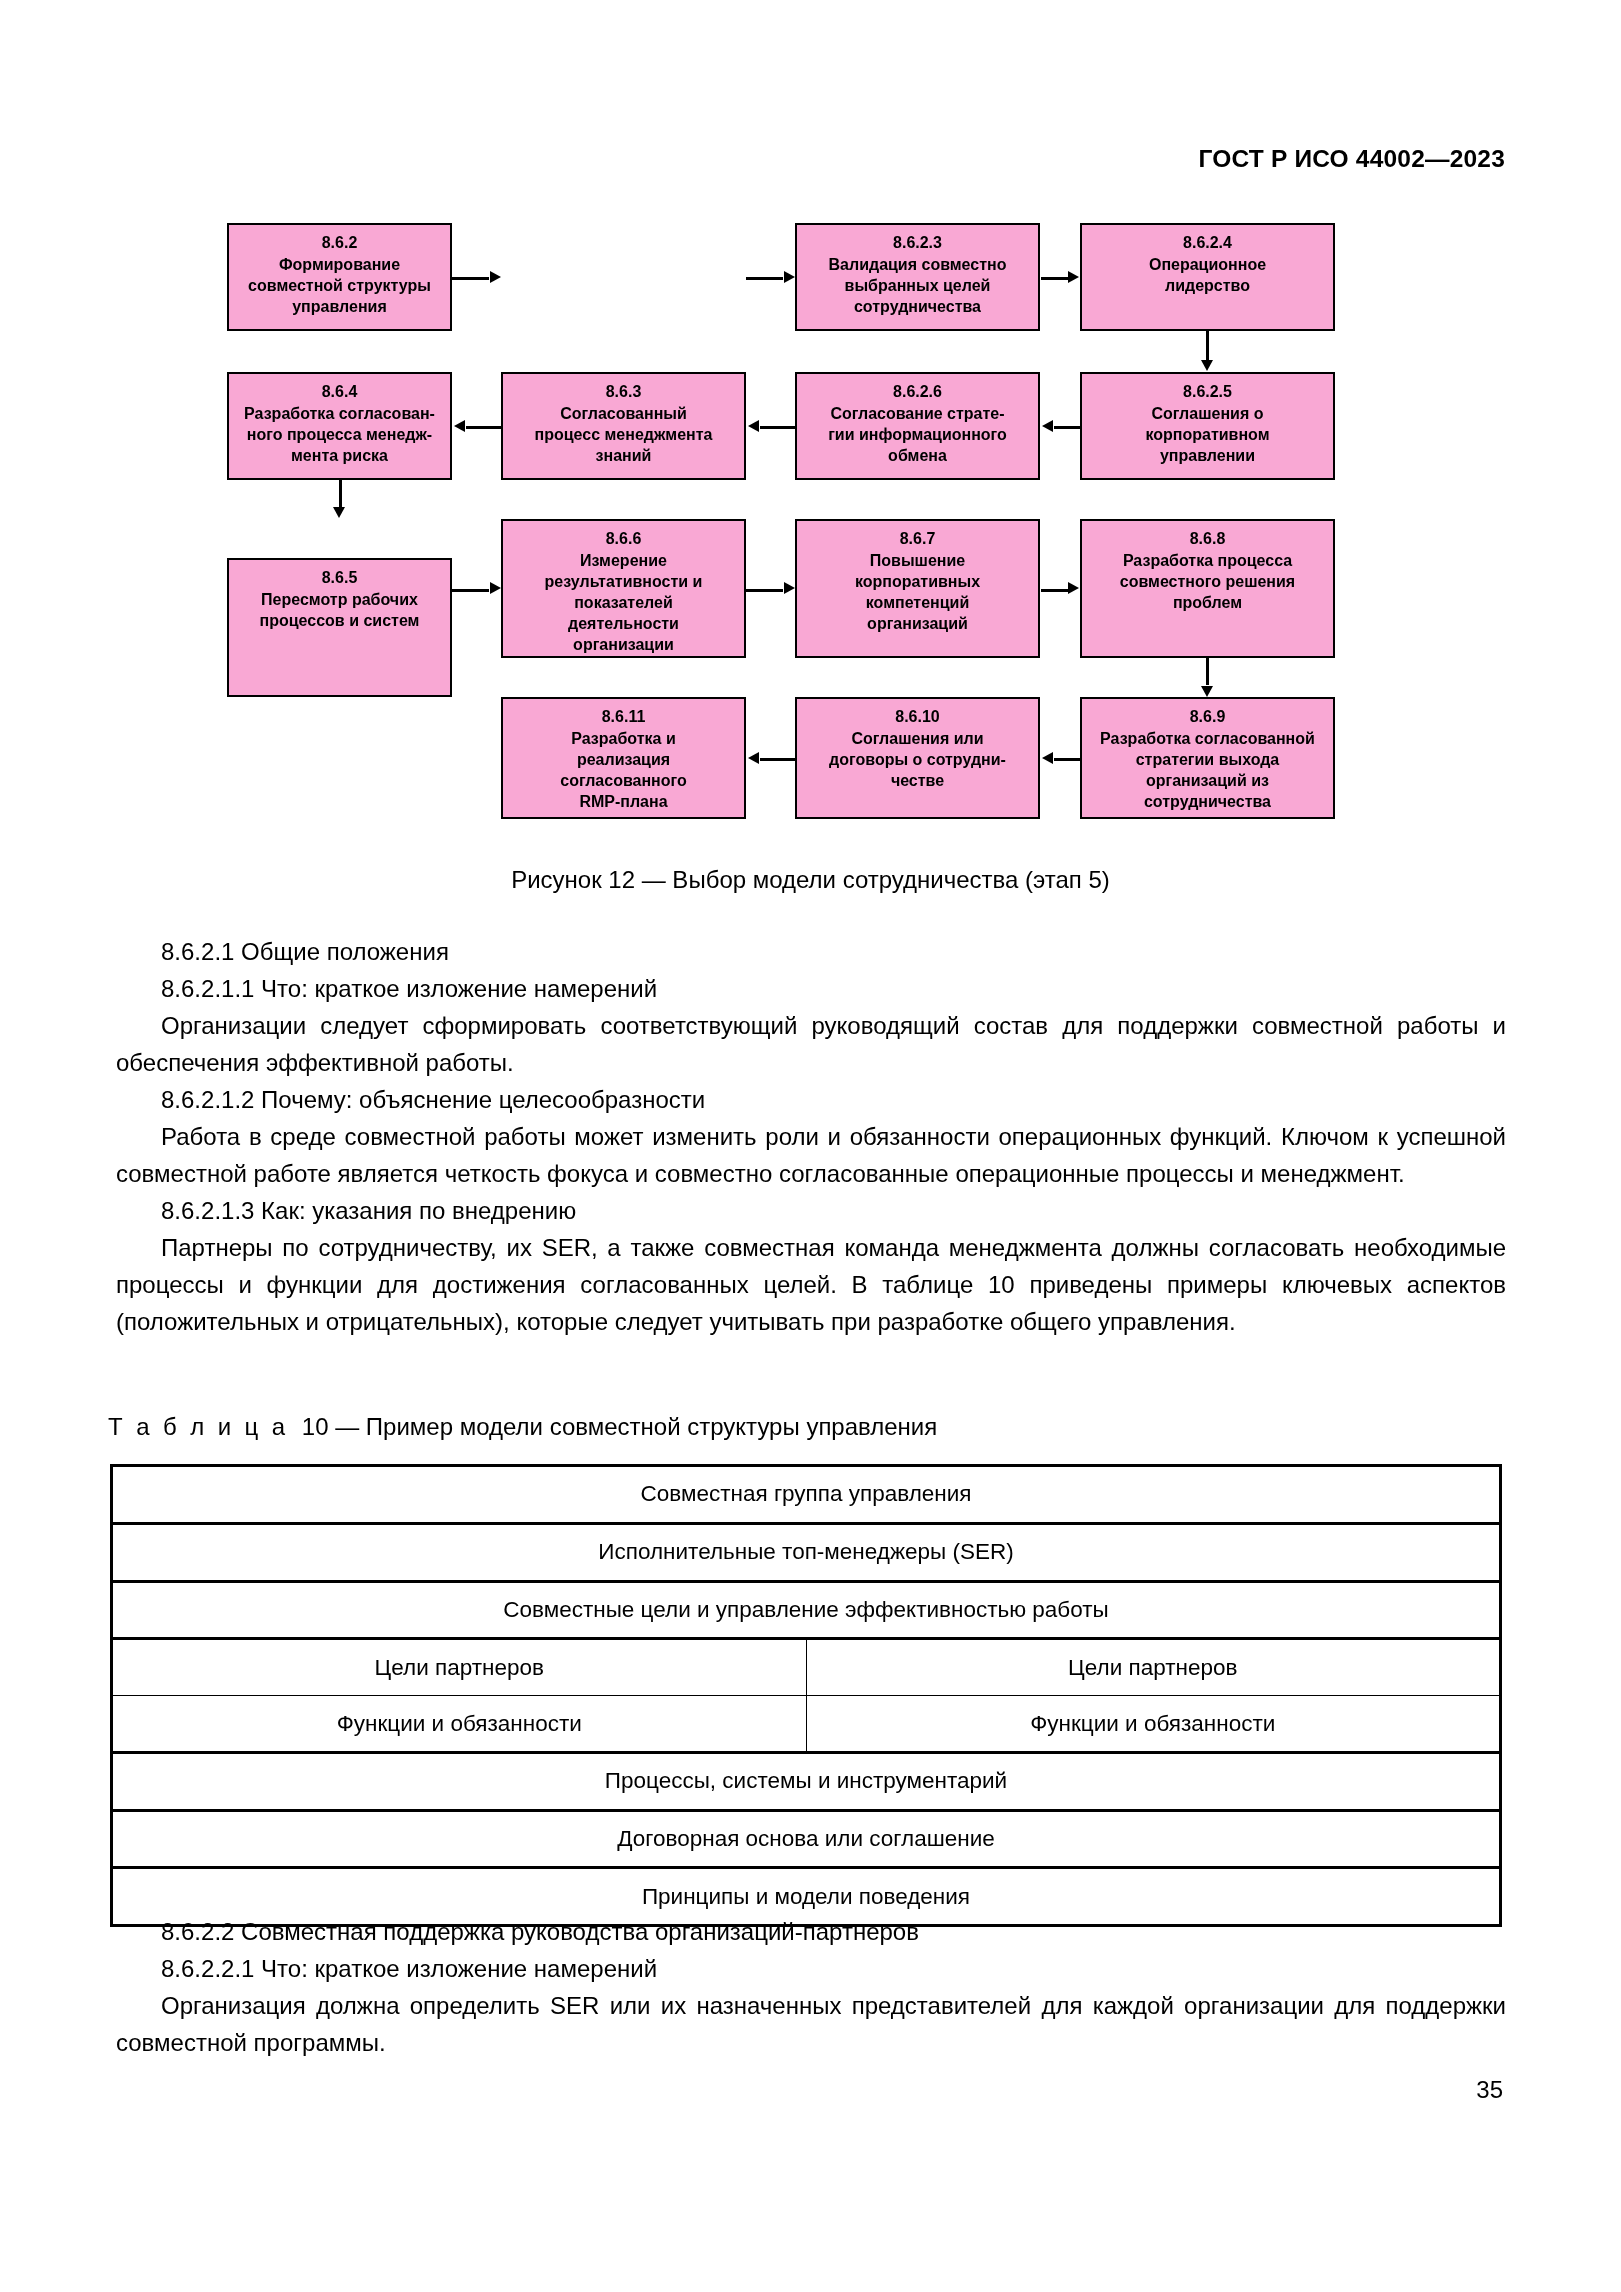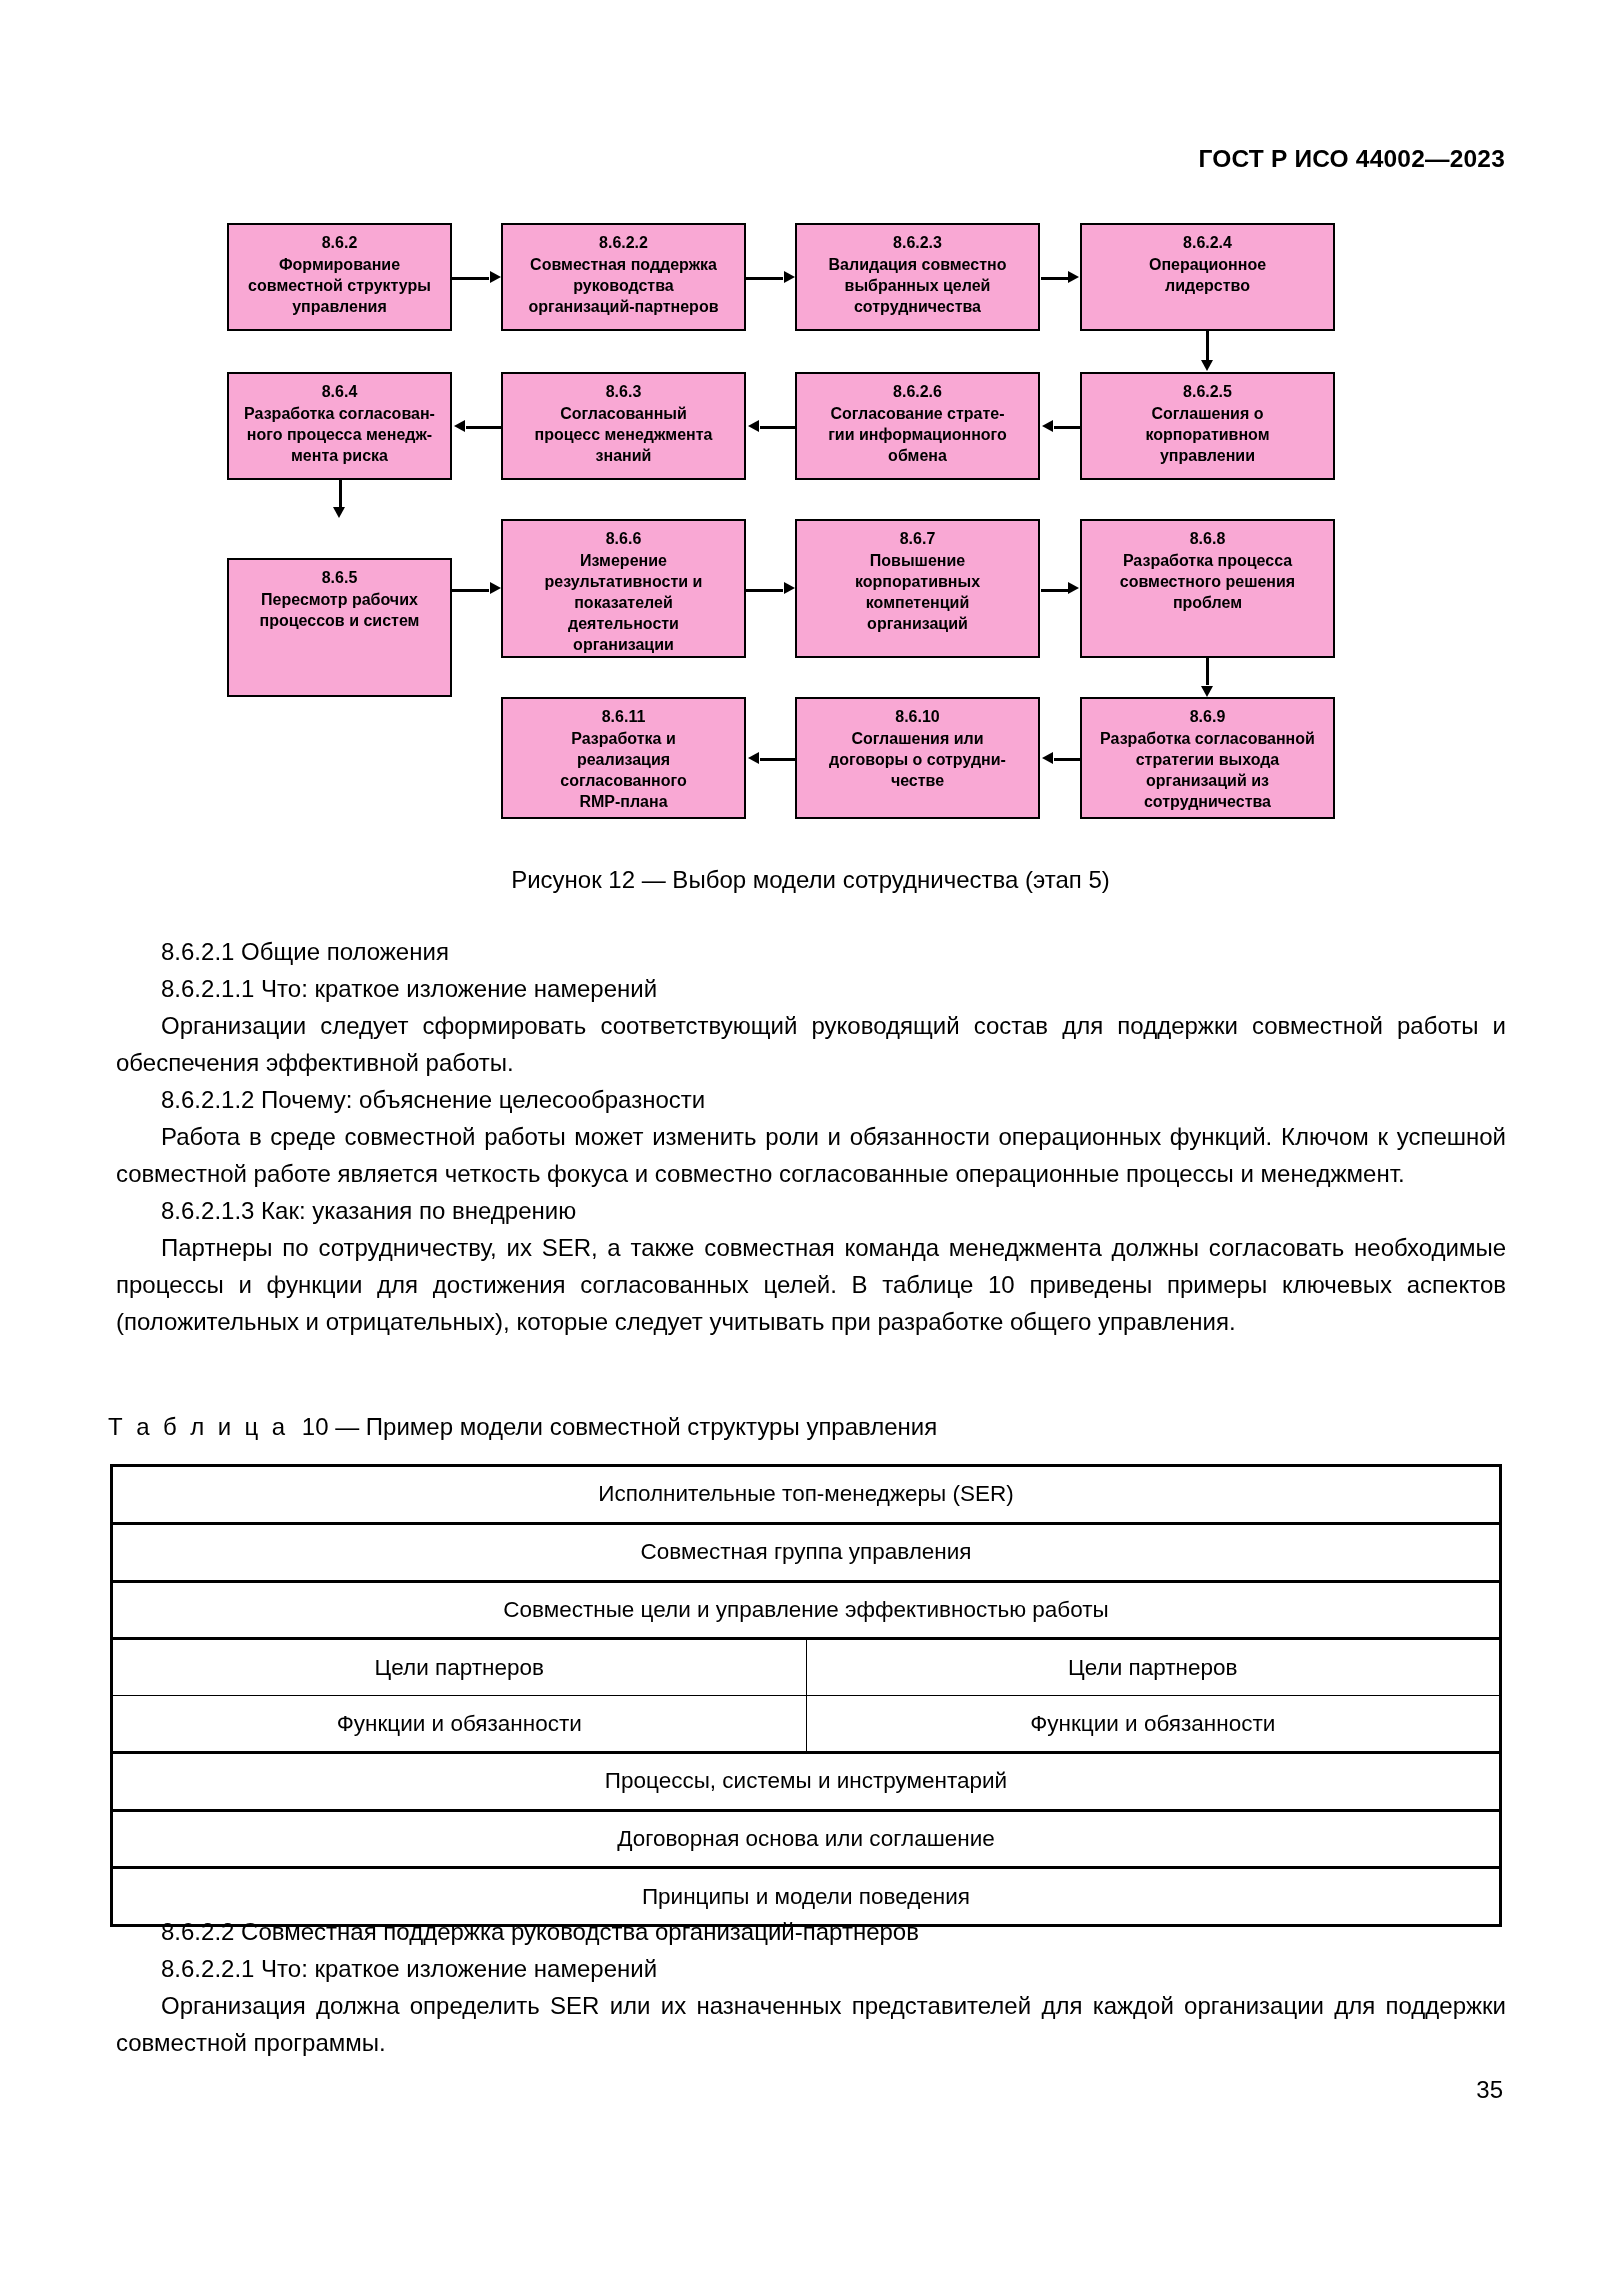--- a/index.html
+++ b/index.html
@@ -188,26 +188,20 @@
   <div class="figure-wrap">
     <div class="flow">
 
       <div class="node" style="left:0px; top:0px; width:225px; height:108px;">
         <div class="num">8.6.2</div>
         <div class="lbl">Формирование
 совместной структуры
 управления</div>
       </div>
 
-      <div class="node" style="left:274px; top:0px; width:245px; height:108px;">
-        <div class="num">8.6.2.2</div>
-        <div class="lbl">Совместная поддержка
-руководства
-организаций-партнеров</div>
-      </div>
 
       <div class="node" style="left:568px; top:0px; width:245px; height:108px;">
         <div class="num">8.6.2.3</div>
         <div class="lbl">Валидация совместно
 выбранных целей
 сотрудничества</div>
       </div>
 
       <div class="node" style="left:853px; top:0px; width:255px; height:108px;">
         <div class="num">8.6.2.4</div>
@@ -353,24 +347,24 @@
     <p class="indent">Партнеры по сотрудничеству, их SER, а также совместная команда менеджмента должны согласовать необходимые процессы и функции для достижения согласованных целей. В таблице 10 приведены примеры ключевых аспектов (положительных и отрицательных), которые следует учитывать при разработке общего управления.</p>
   </div>
 
   <div class="table-title">
     <span class="sp">Т а б л и ц а</span>&nbsp;&nbsp;<span>10 — Пример модели совместной структуры управления</span>
   </div>
 
   <table class="gov-table">
     <tbody>
       <tr class="thick-bottom">
+        <td class="edge-l edge-r" colspan="2">Совместная группа управления</td>
+      </tr>
+      <tr class="thick-bottom">
         <td class="edge-l edge-r" colspan="2">Исполнительные топ-менеджеры (SER)</td>
-      </tr>
-      <tr class="thick-bottom">
-        <td class="edge-l edge-r" colspan="2">Совместная группа управления</td>
       </tr>
       <tr class="thick-bottom">
         <td class="edge-l edge-r" colspan="2">Совместные цели и управление эффективностью работы</td>
       </tr>
       <tr>
         <td class="edge-l">Цели партнеров</td>
         <td class="edge-r">Цели партнеров</td>
       </tr>
       <tr class="thick-bottom">
         <td class="edge-l">Функции и обязанности</td>

